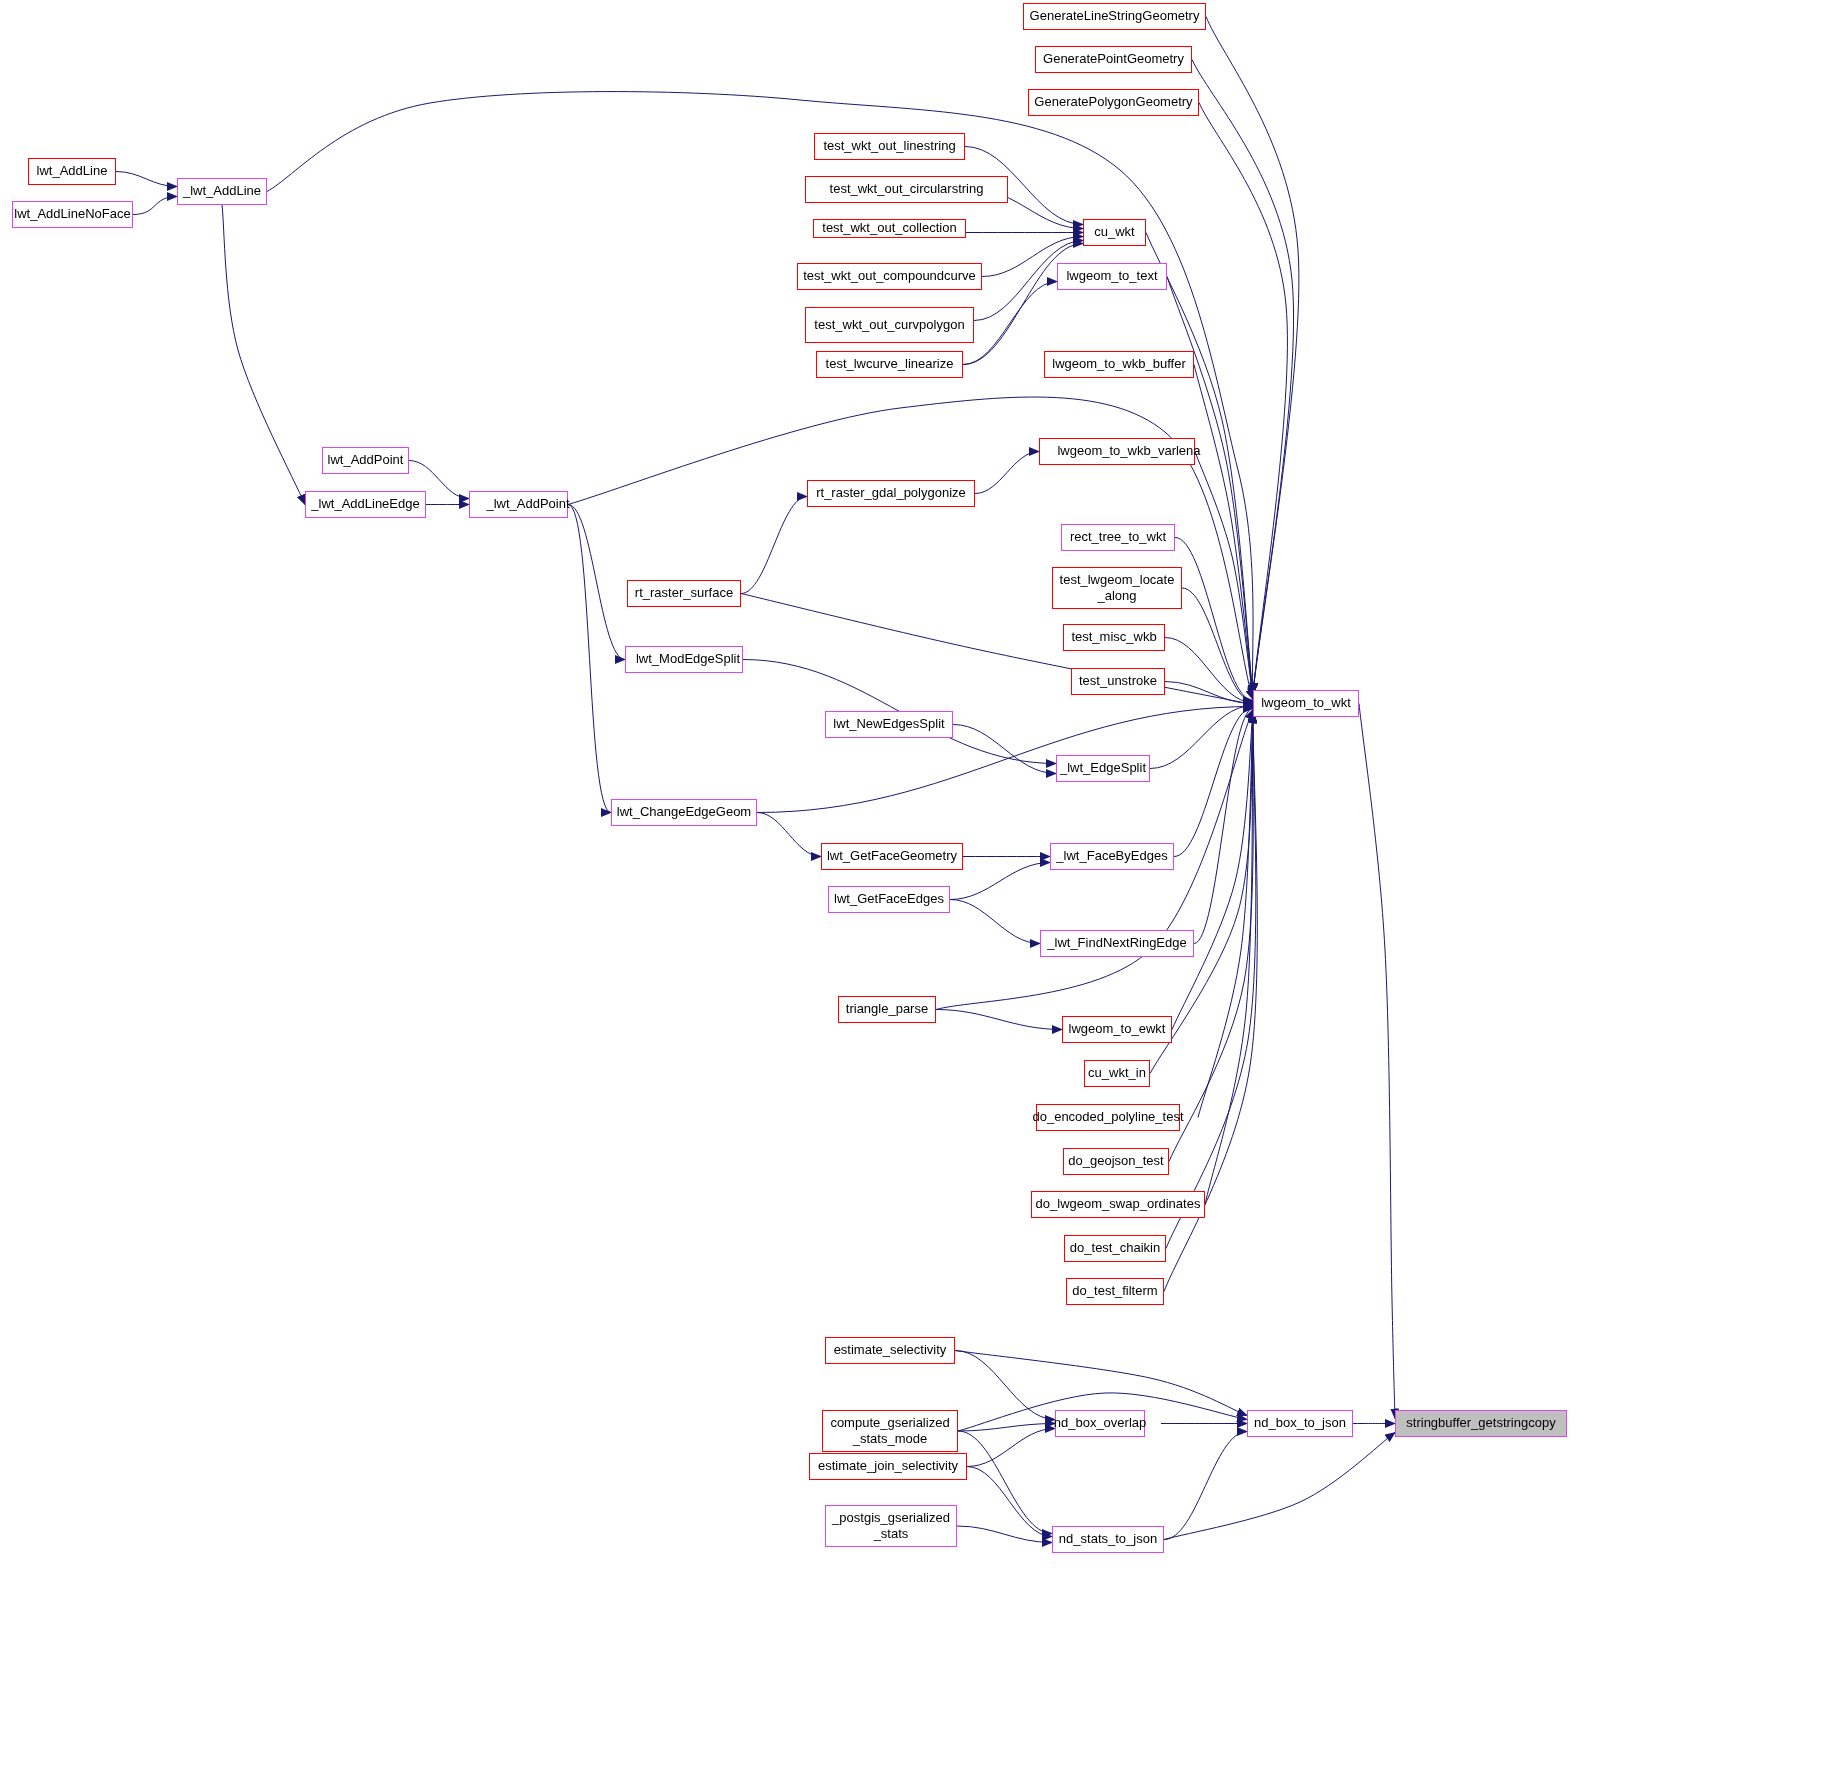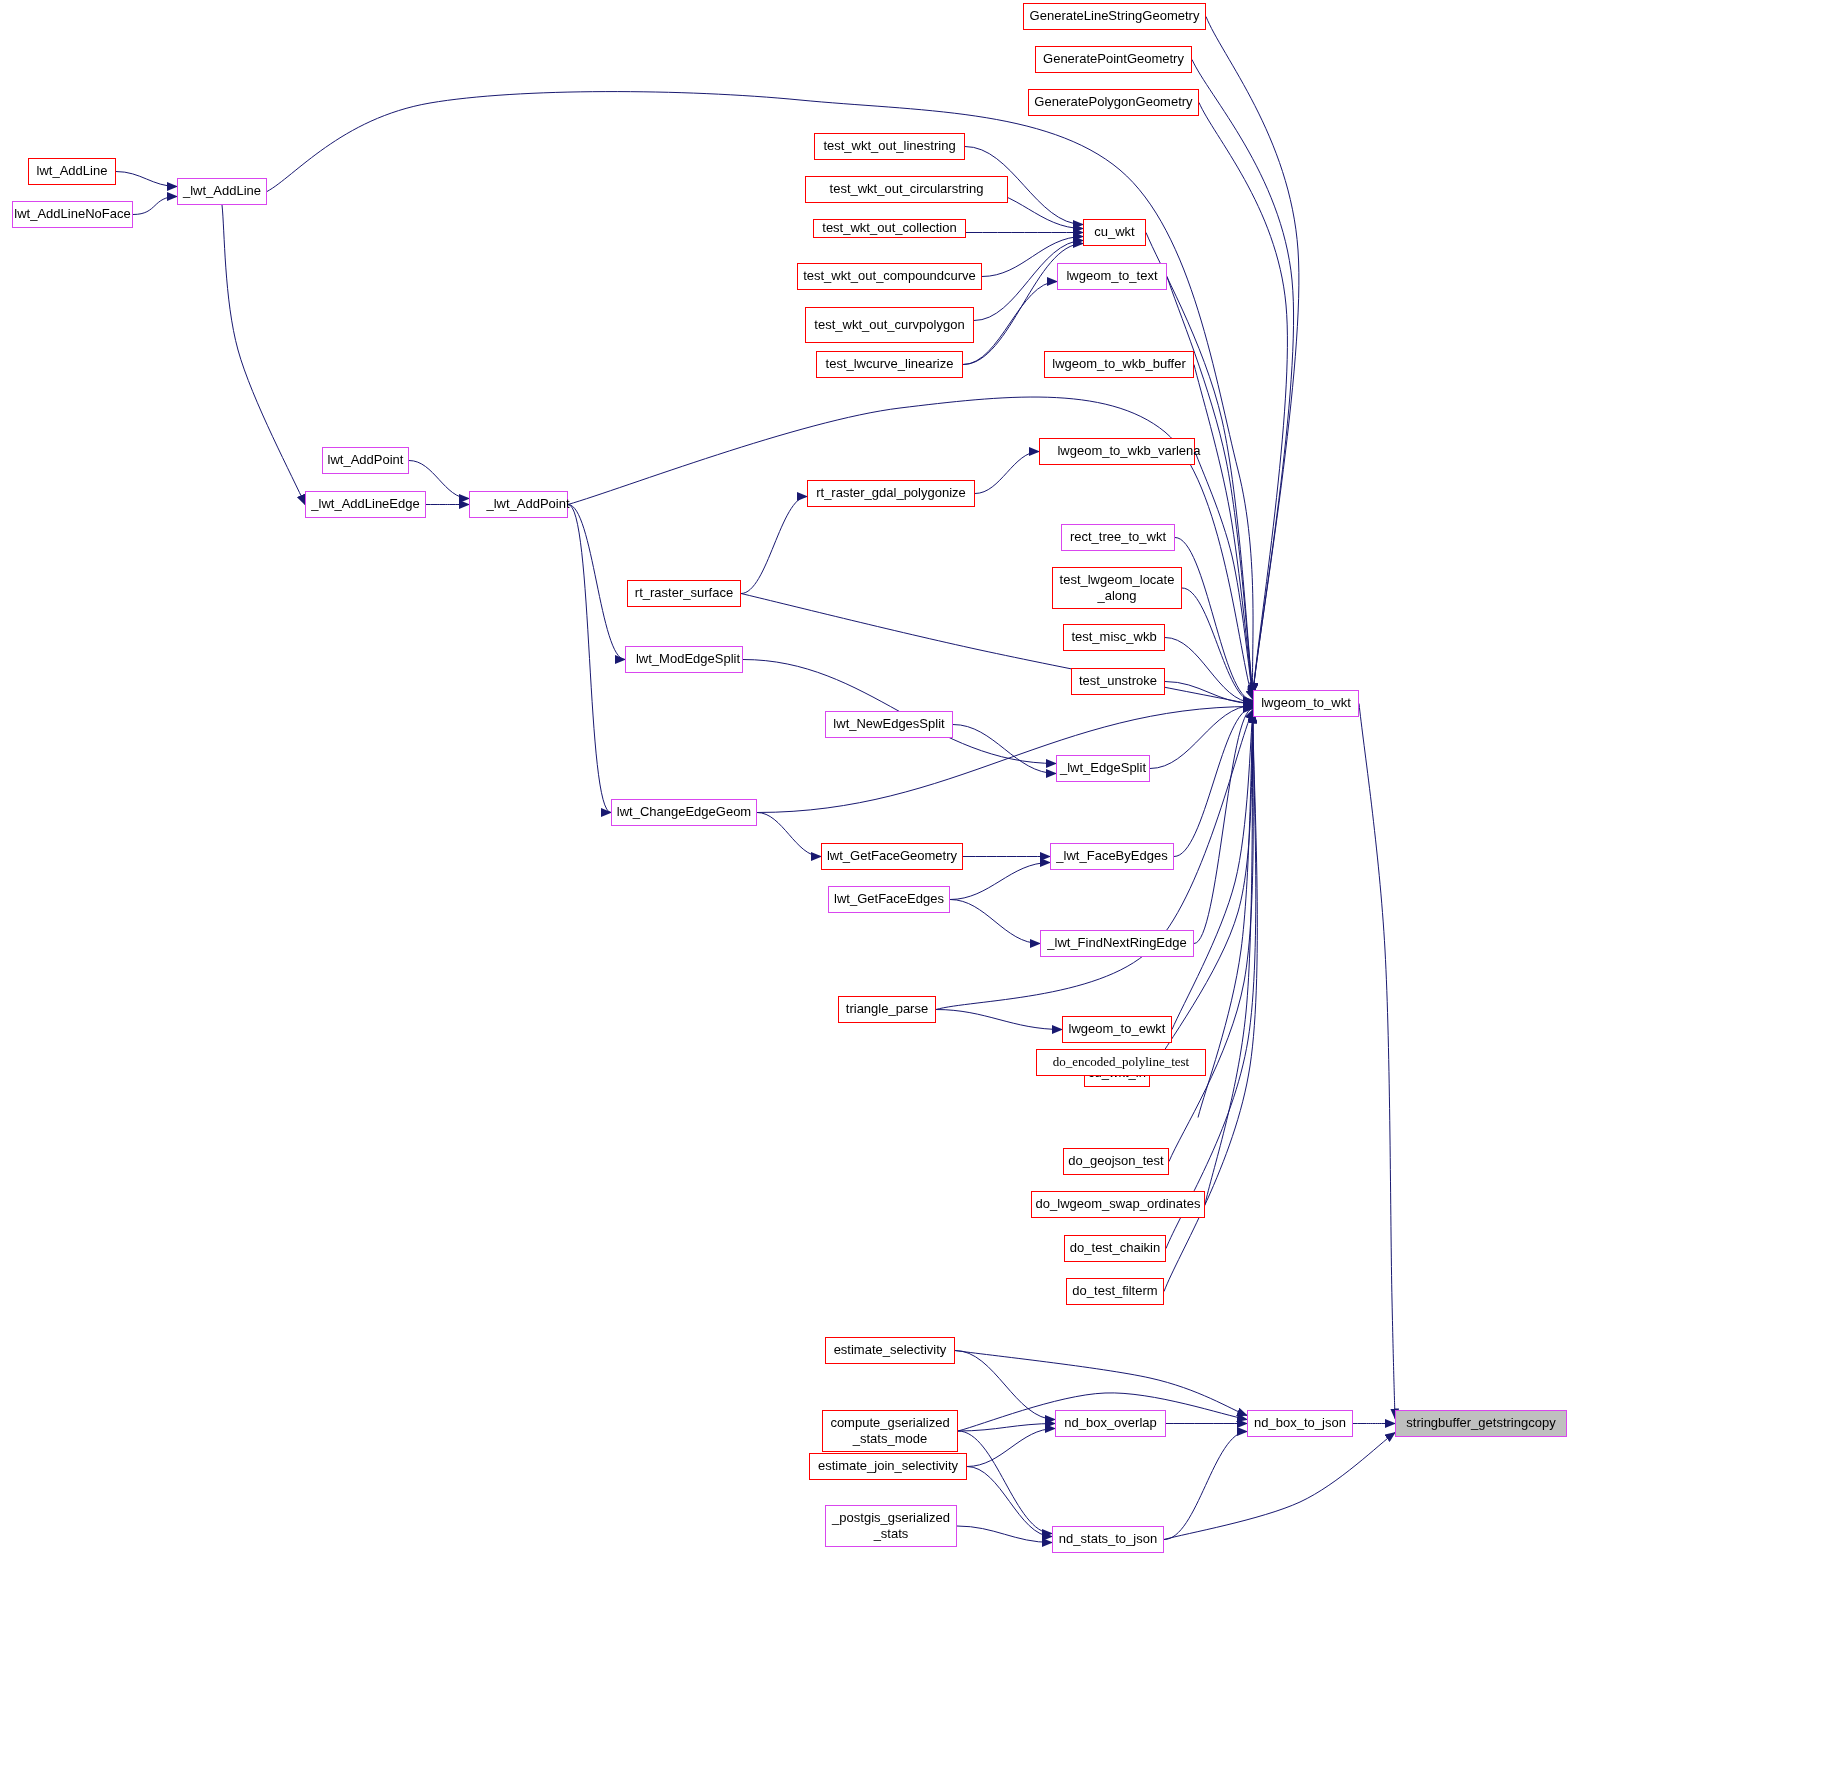--- a/index.html
+++ b/index.html
@@ -135,29 +135,29 @@
     <div class="node " style="left: 825px; top: 711px; width: 128px; height: 27px;">lwt_NewEdgesSplit</div>
     <div class="node " style="left: 1056px; top: 755px; width: 94px; height: 27px;">_lwt_EdgeSplit</div>
     <div class="node " style="left: 611px; top: 799px; width: 146px; height: 27px;">lwt_ChangeEdgeGeom</div>
     <div class="node red" style="left: 821px; top: 843px; width: 142px; height: 27px;">lwt_GetFaceGeometry</div>
     <div class="node " style="left: 1050px; top: 843px; width: 124px; height: 27px;">_lwt_FaceByEdges</div>
     <div class="node " style="left: 828px; top: 886px; width: 122px; height: 27px;">lwt_GetFaceEdges</div>
     <div class="node " style="left: 1040px; top: 930px; width: 154px; height: 27px;">_lwt_FindNextRingEdge</div>
     <div class="node red" style="left: 838px; top: 996px; width: 98px; height: 27px;">triangle_parse</div>
     <div class="node red" style="left: 1062px; top: 1016px; width: 110px; height: 27px;">lwgeom_to_ewkt</div>
     <div class="node red" style="left: 1084px; top: 1060px; width: 66px; height: 27px;">cu_wkt_in</div>
-    <div class="node red" style="left: 1036px; top: 1049px; width: 170px; height: 27px; font-family: Liberation Serif, serif;">do_encoded_polyline_test</div>
+    <div class="node red" style="left: 1036px; top: 1104px; width: 144px; height: 27px;">do_encoded_polyline_test</div>
     <div class="node red" style="left: 1063px; top: 1148px; width: 106px; height: 27px;">do_geojson_test</div>
     <div class="node red" style="left: 1031px; top: 1191px; width: 174px; height: 27px;">do_lwgeom_swap_ordinates</div>
     <div class="node red" style="left: 1064px; top: 1235px; width: 102px; height: 27px;">do_test_chaikin</div>
     <div class="node red" style="left: 1066px; top: 1278px; width: 98px; height: 27px;">do_test_filterm</div>
     <div class="node " style="left: 1253px; top: 690px; width: 106px; height: 27px;">lwgeom_to_wkt</div>
     <div class="node red" style="left: 825px; top: 1337px; width: 130px; height: 27px;">estimate_selectivity</div>
     <div class="node red" style="left: 822px; top: 1410px; width: 136px; height: 42px;">compute_gserialized
 _stats_mode</div>
     <div class="node red" style="left: 809px; top: 1453px; width: 158px; height: 27px;">estimate_join_selectivity</div>
     <div class="node " style="left: 825px; top: 1505px; width: 132px; height: 42px;">_postgis_gserialized
 _stats</div>
-    <div class="node " style="left: 1055px; top: 1410px; width: 111px; height: 27px;">nd_box_overlap</div>
+    <div class="node " style="left: 1055px; top: 1410px; width: 90px; height: 27px;">nd_box_overlap</div>
     <div class="node " style="left: 1247px; top: 1410px; width: 106px; height: 27px;">nd_box_to_json</div>
     <div class="node " style="left: 1052px; top: 1526px; width: 112px; height: 27px;">nd_stats_to_json</div>
     <div class="node highlight" style="left: 1395px; top: 1410px; width: 172px; height: 27px;">stringbuffer_getstringcopy</div>
   </div>
 
 </body></html>

